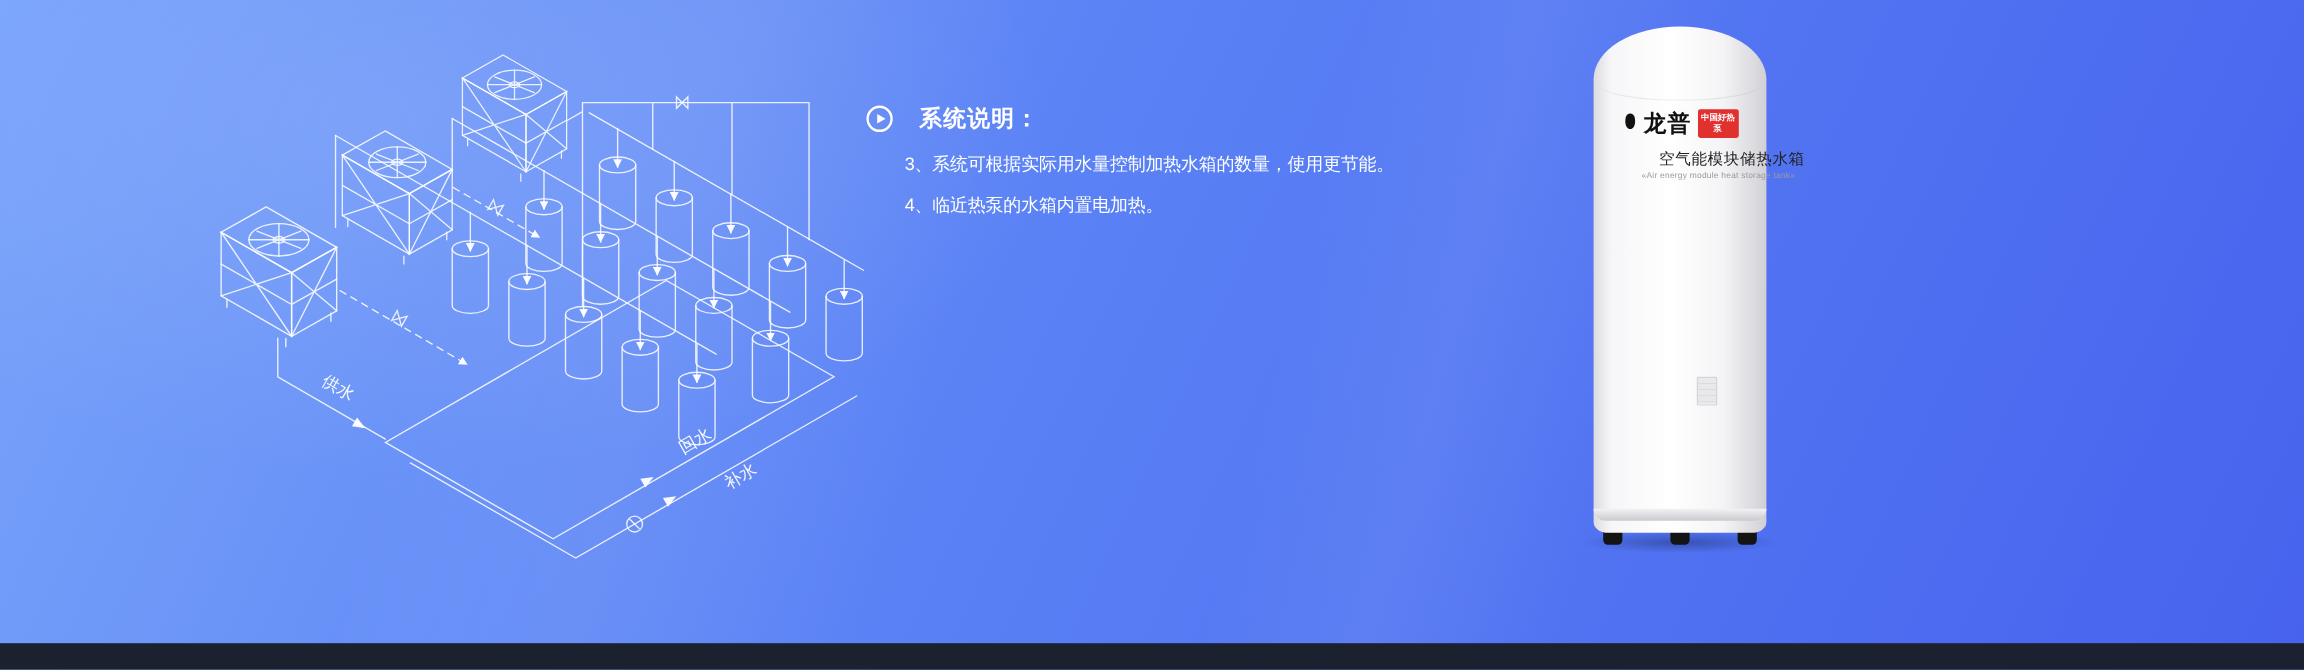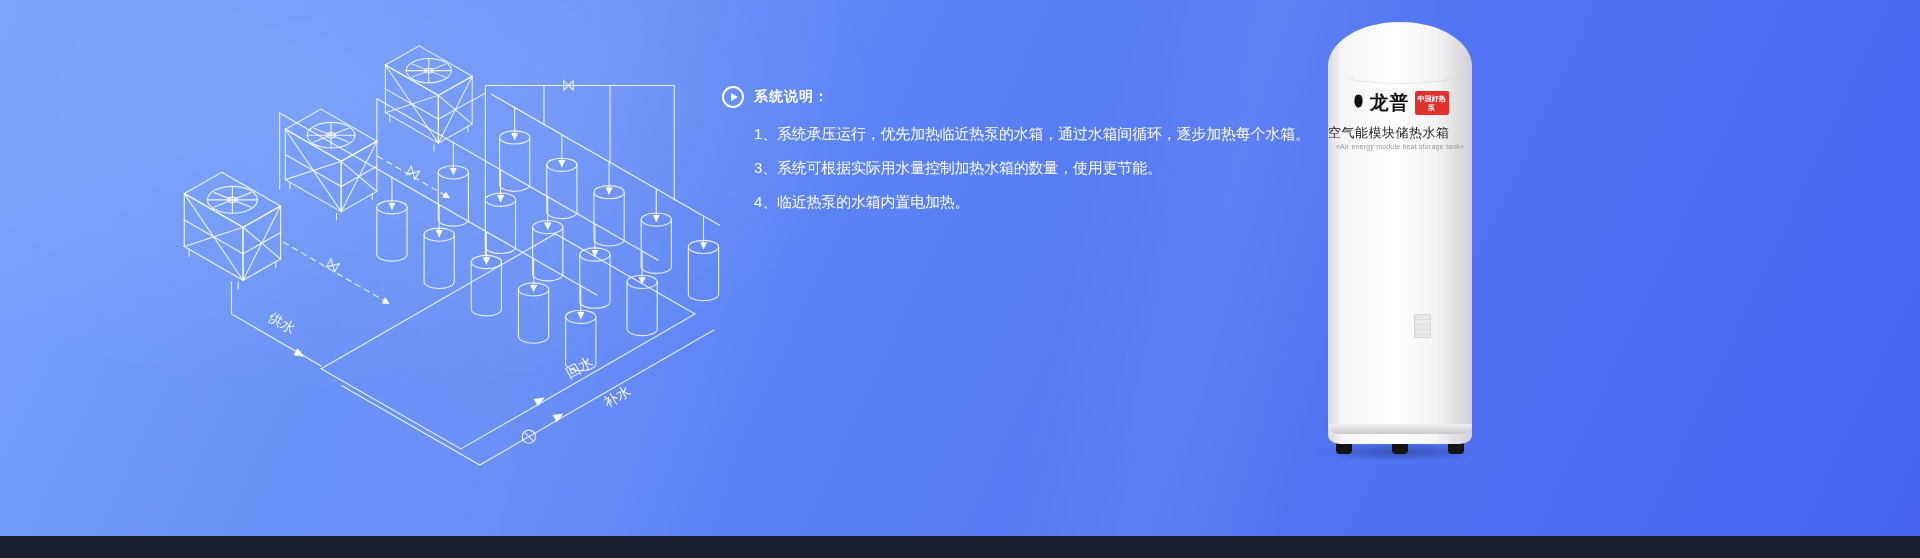--- a/index.html
+++ b/index.html
@@ -16,38 +16,39 @@
       linear-gradient(105deg, rgba(255,255,255,0) 55%, rgba(255,255,255,0.06) 62%, rgba(255,255,255,0) 70%),
       linear-gradient(105deg, rgba(255,255,255,0) 20%, rgba(255,255,255,0.05) 30%, rgba(255,255,255,0) 42%);
   }
   .footer-bar { position:absolute; left:0; bottom:0; width:100%; height:22px; background:#1c2130; }
 
   
   .diagram { position:absolute; left:85px; top:10px; width:680px; height:472px; }
 
   
   .content { position:absolute; left:722px; top:84px; width:600px; color:#fff; }
-  .sec-title { display:flex; align-items:center; gap:10px; font-size:14px; font-weight:bold; margin:2px 0 9px 0; letter-spacing:1px; }
+  .sec-title { display:flex; align-items:center; gap:22px; font-size:19px; font-weight:bold; margin:2px 0 9px 0; letter-spacing:1px; }
   .play-icon { width:22px; height:22px; border:2px solid #fff; border-radius:50%; display:inline-flex; align-items:center; justify-content:center; flex:0 0 auto; }
   .play-icon::after { content:""; display:block; width:0; height:0; border-left:7px solid #fff; border-top:4.5px solid transparent; border-bottom:4.5px solid transparent; margin-left:2px; }
   .sec-item { font-size:15px; line-height:34px; padding-left:32px; white-space:nowrap; letter-spacing:-0.2px; }
   .section { margin-bottom:8px; }
 
   
   .product { position:absolute; left:1328px; top:22px; width:144px; height:432px; }
   .tank {
     position:absolute; inset:0 0 10px 0;
     background:linear-gradient(90deg,#dcdce0 0%,#f6f6f8 10%,#ffffff 45%,#f4f4f6 75%,#d9d9de 94%,#cfcfd4 100%);
     border-radius:72px 72px 12px 12px / 44px 44px 9px 9px;
+    padding-left:32px;
   }
   .tank-seam { position:absolute; top:34px; left:3%; width:94%; height:28px; border-bottom:1px solid rgba(0,0,0,0.08); border-radius:50%; }
   .brand-row { position:absolute; top:68px; left:0; width:100%; display:flex; align-items:center; justify-content:center; gap:5px; }
   .brand-name { font-size:19px; font-weight:bold; color:#111; letter-spacing:1px; }
   .brand-badge { background:#e0312e; color:#fff; font-size:7px; line-height:9px; padding:3px 3px; border-radius:2px; max-width:34px; text-align:center; font-weight:bold; }
-  .p-name { position:absolute; top:102px; width:100%; text-align:left; font-size:13px; color:#222; letter-spacing:0.5px; }
+  .p-name { position:absolute; top:102px; width:100%; text-align:right; font-size:13px; color:#222; letter-spacing:0.5px; }
   .p-sub { position:absolute; top:121px; width:100%; text-align:center; font-size:7px; color:#9a9a9e; letter-spacing:0.2px; }
   .sticker { position:absolute; top:292px; left:60%; width:17px; height:24px; background:repeating-linear-gradient(#e9e9ec 0 4px, #dcdce0 4px 5px); border:1px solid #d5d5d9; border-radius:1px; }
   .tank-base { position:absolute; left:0; bottom:10px; width:100%; height:10px; background:linear-gradient(#f2f2f4,#c9c9cf); border-radius:0 0 10px 10px; }
   .foot { position:absolute; bottom:0; width:16px; height:13px; background:#141414; border-radius:2px 2px 4px 4px; }
   .foot-l { left:8px; } .foot-c { left:calc(50% - 8px); } .foot-r { right:8px; }
   .tank-shadow { position:absolute; left:-12px; right:-12px; bottom:-7px; height:18px;
     background:radial-gradient(ellipse at center, rgba(12,22,60,0.35) 0%, rgba(12,22,60,0) 70%); }
 
   svg text { font-family:"Liberation Sans","DejaVu Sans",sans-serif; }
 </style>
@@ -139,21 +140,20 @@
       <text transform="translate(566,414) rotate(-30)">补水</text>
     </g>
   </svg>
 
   <div class="content">
     <div class="section">
       <div class="sec-title">
         <span class="play-icon"></span>
         <span>系统说明：</span>
       </div>
-      <div class="sec-item">1、系统承压运行，优先加热临近热泵的水箱，通过水箱间循环，逐步加热每个水箱。</div>
       <div class="sec-item">3、系统可根据实际用水量控制加热水箱的数量，使用更节能。</div>
       <div class="sec-item">4、临近热泵的水箱内置电加热。</div>
     </div>
   </div>
 
   <div class="product">
     <div class="tank-shadow"></div>
     <div class="foot foot-l"></div>
     <div class="foot foot-c"></div>
     <div class="foot foot-r"></div>

